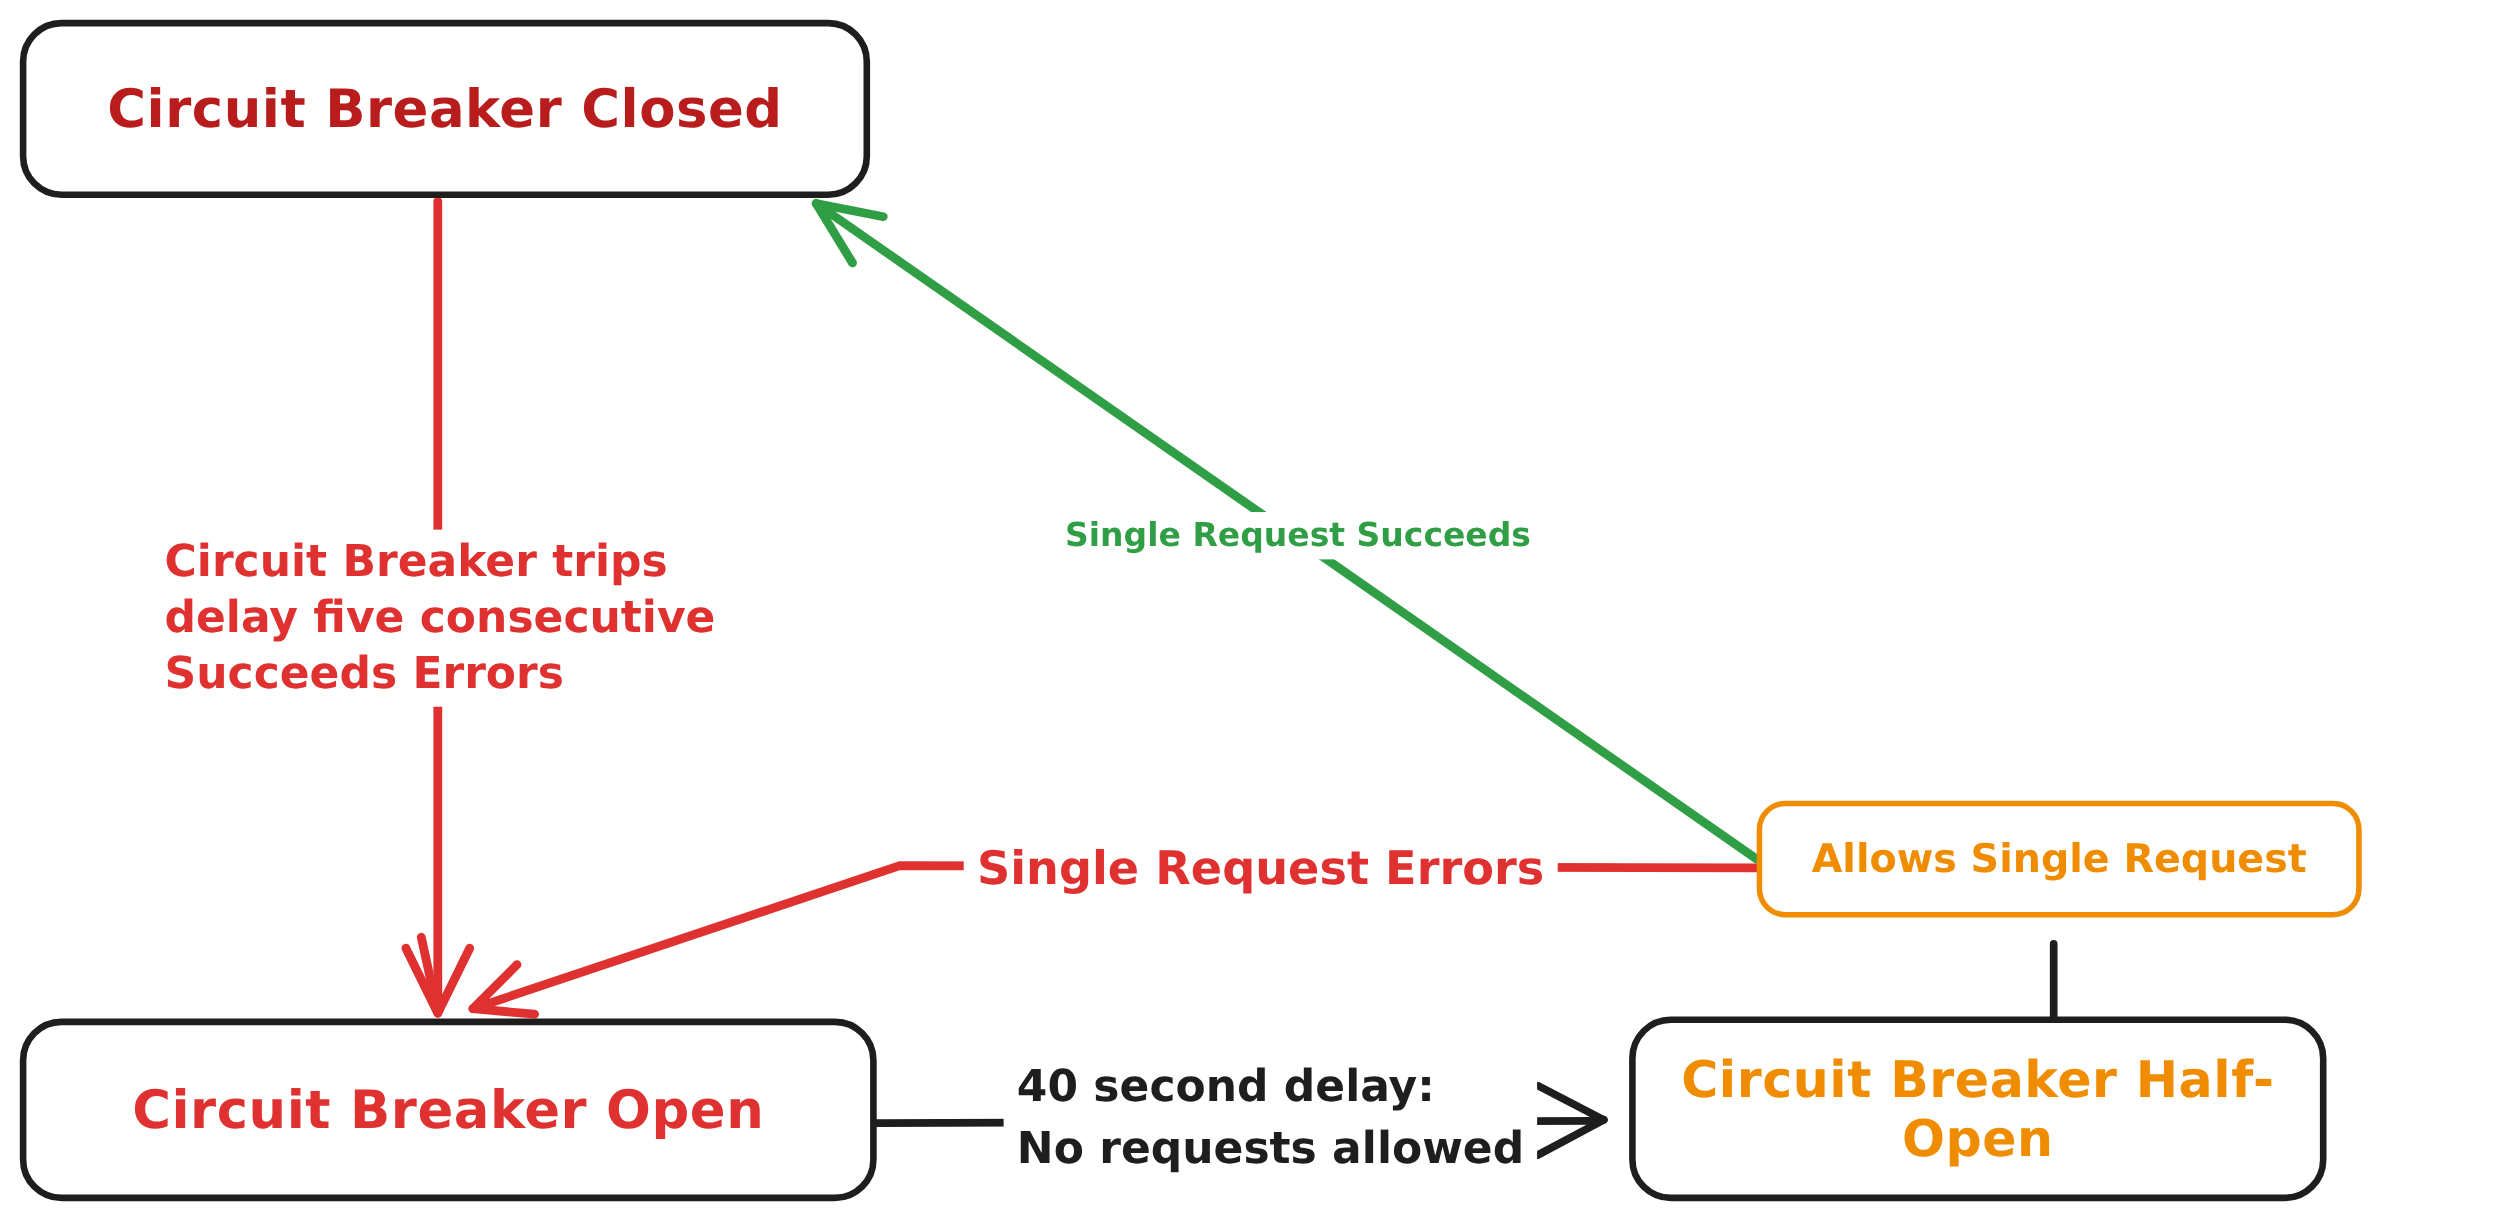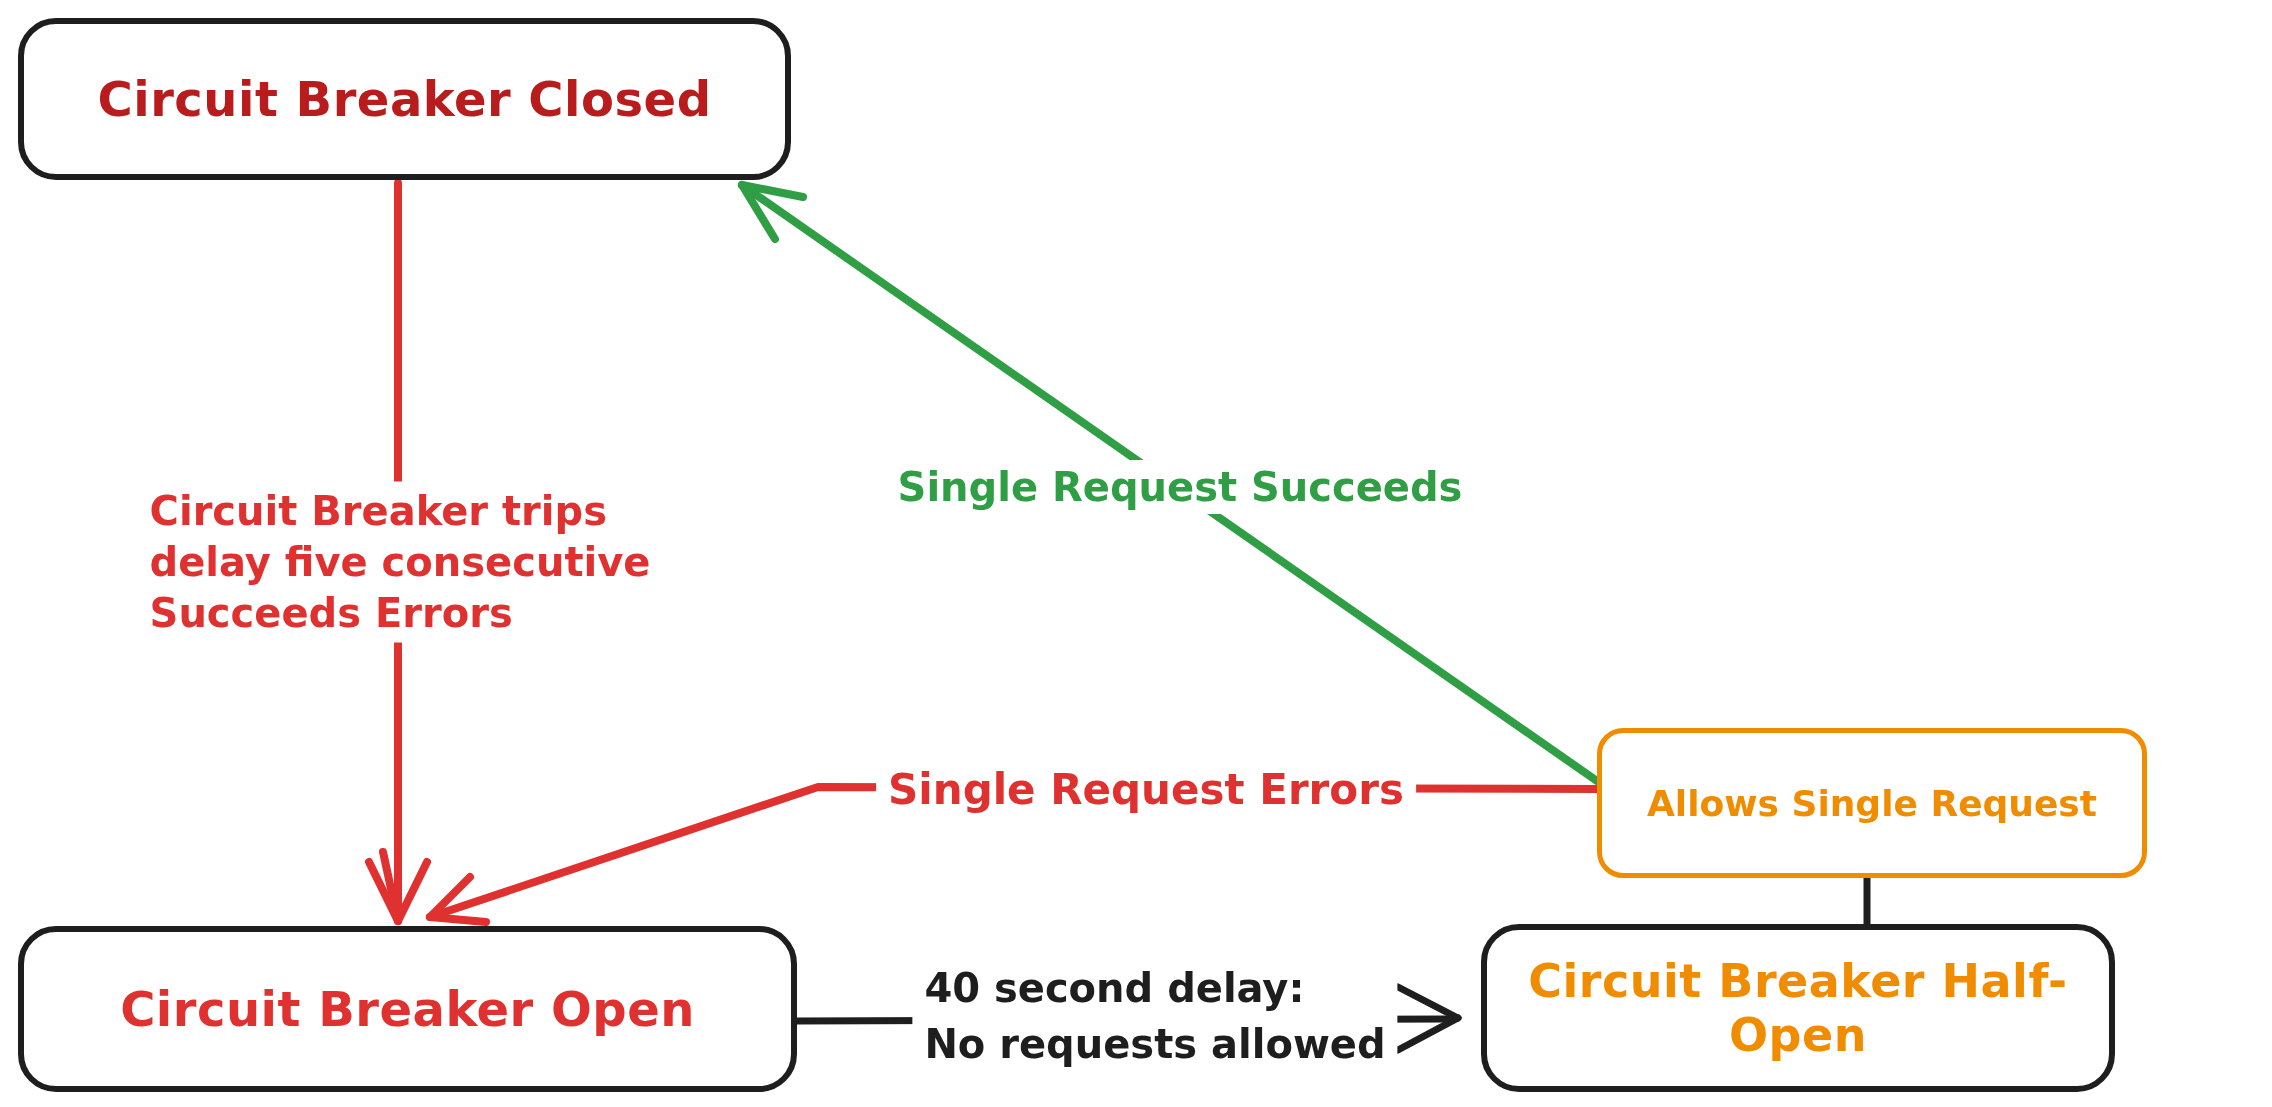--- a/index.html
+++ b/index.html
@@ -21,34 +21,34 @@
   }
   .node-big{
     border:6px solid #1e1e1e;
     border-radius:38px;
     font-size:48px;font-weight:700;letter-spacing:0.5px;
   }
   .node-closed{left:18px;top:18px;width:773px;height:162px;color:#b91c1c;}
   .node-open{left:18px;top:926px;width:779px;height:166px;color:#e03131;}
   .node-halfopen{left:1481px;top:924px;width:634px;height:168px;color:#f08c00;font-size:46px;}
   .node-allows{
-    left:1597px;top:728px;width:550px;height:150px;
+    left:1597px;top:728px;width:550px;height:106px;
     border:5px solid #f08c00;border-radius:26px;
     color:#f08c00;font-size:36px;font-weight:700;
   }
   .edge-label{
     position:absolute;z-index:3;
     background:#ffffff;
     font-weight:700;
     padding:4px 12px;
     white-space:nowrap;
     transform:translate(-50%,-50%);
   }
   .lbl-trip{left:400px;top:562px;color:#e03131;font-size:40px;line-height:51px;}
-  .lbl-success{left:1180px;top:487px;color:#2f9e44;font-size:40px;}
+  .lbl-success{left:1180px;top:487px;color:#2f9e44;font-size:30px;}
   .lbl-fails{left:1146px;top:789px;color:#e03131;font-size:42px;}
   .lbl-delay{left:1155px;top:1016px;color:#1e1e1e;font-size:40px;line-height:56px;}
 </style>
 </head>
 <body>
 
 <div class="canvas">
 
   <svg class="wires" width="2272" height="1107" viewBox="0 0 2272 1107">
 

